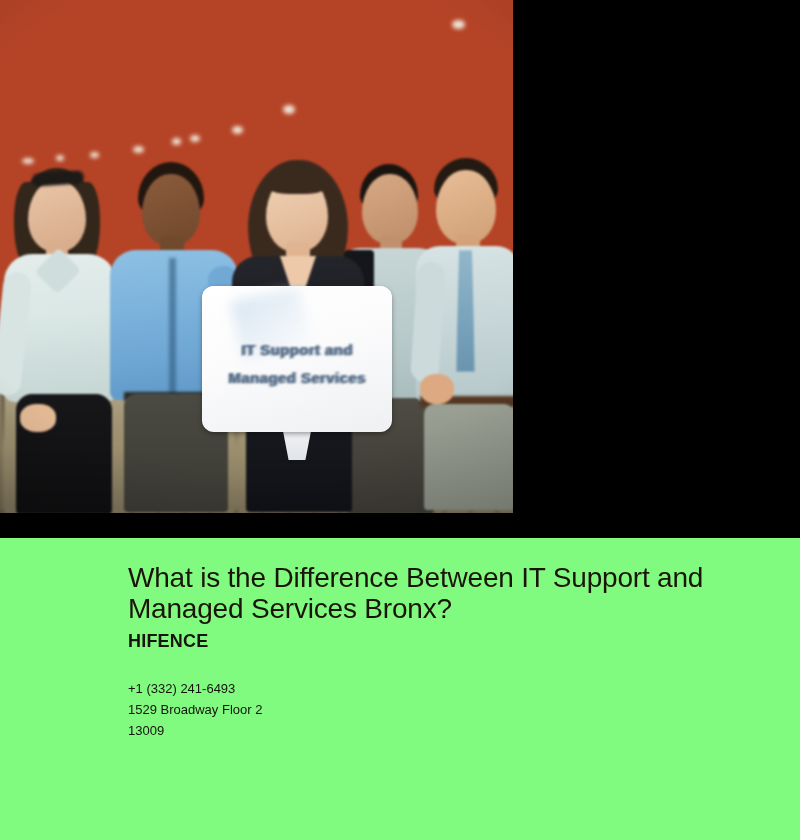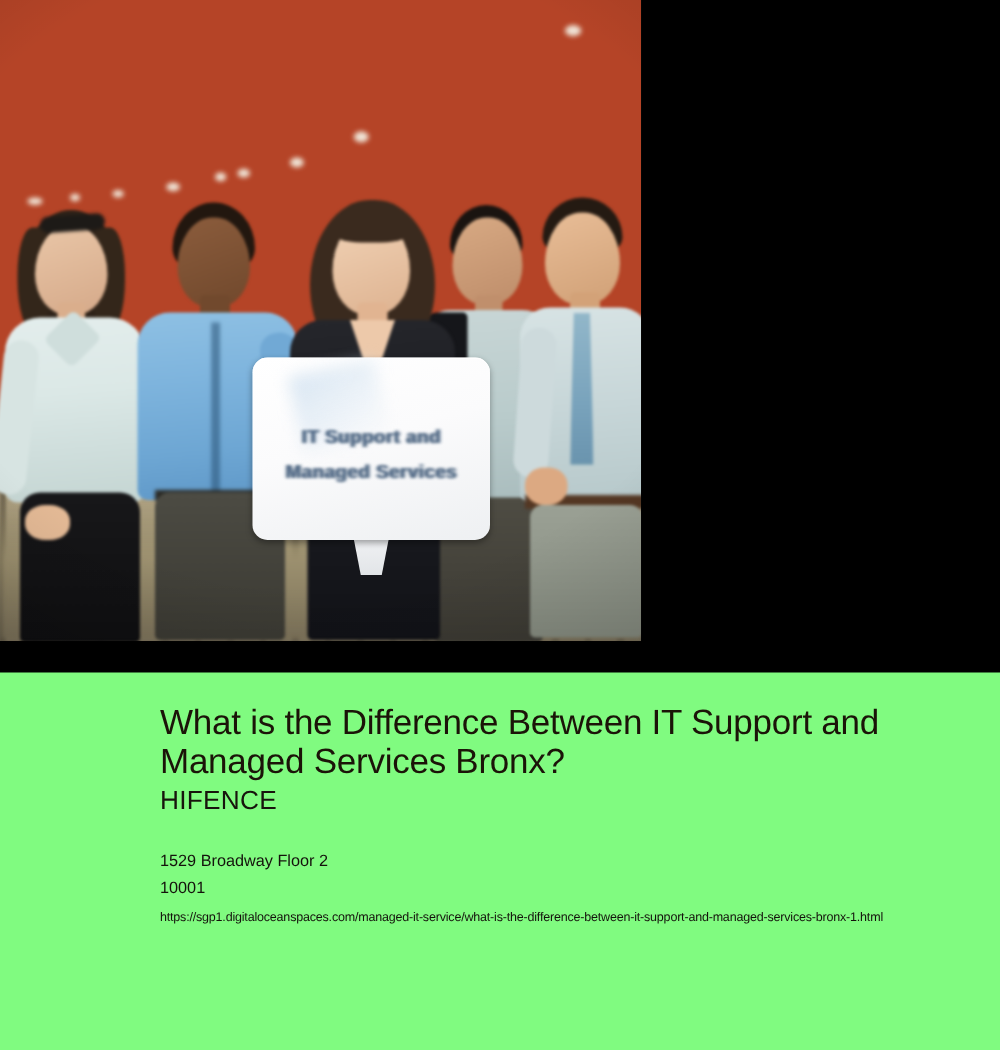--- a/index.html
+++ b/index.html
@@ -375,23 +375,23 @@
     font-size: 28px;
     line-height: 31px;
     font-weight: 400;
     color: #1b1408;
     letter-spacing: -0.2px;
     max-width: 600px;
   }
   .brand-name {
     margin: 6px 0 0 0;
     font-family: "Liberation Sans", sans-serif;
-    font-size: 21px;
+    font-size: 18px;
     line-height: 22px;
-    font-weight: 400;
+    font-weight: 700;
     color: #17140c;
     letter-spacing: 0.2px;
   }
   .contact-block {
     margin-top: 26px;
   }
   .contact-line {
     font-family: "Liberation Sans", sans-serif;
     font-size: 13px;
     line-height: 21px;
@@ -514,21 +514,21 @@
   <div class="black-gap"></div>
 
   <div class="caption-panel">
     <div class="caption-inner">
 
       <h1 class="page-title">What is the Difference Between IT Support and Managed Services Bronx?</h1>
 
       <div class="brand-name">HIFENCE</div>
 
       <div class="contact-block">
+        <div class="contact-line">+1 (332) 241-6493</div>
         <div class="contact-line">1529 Broadway Floor 2</div>
-        <div class="contact-line">10001</div>
-      </div>
-
-      <div class="source-url">https://sgp1.digitaloceanspaces.com/managed-it-service/what-is-the-difference-between-it-support-and-managed-services-bronx-1.html</div>
+        <div class="contact-line">13009</div>
+      </div>
+
     </div>
   </div>
 
 </div>
 
 </body></html>

